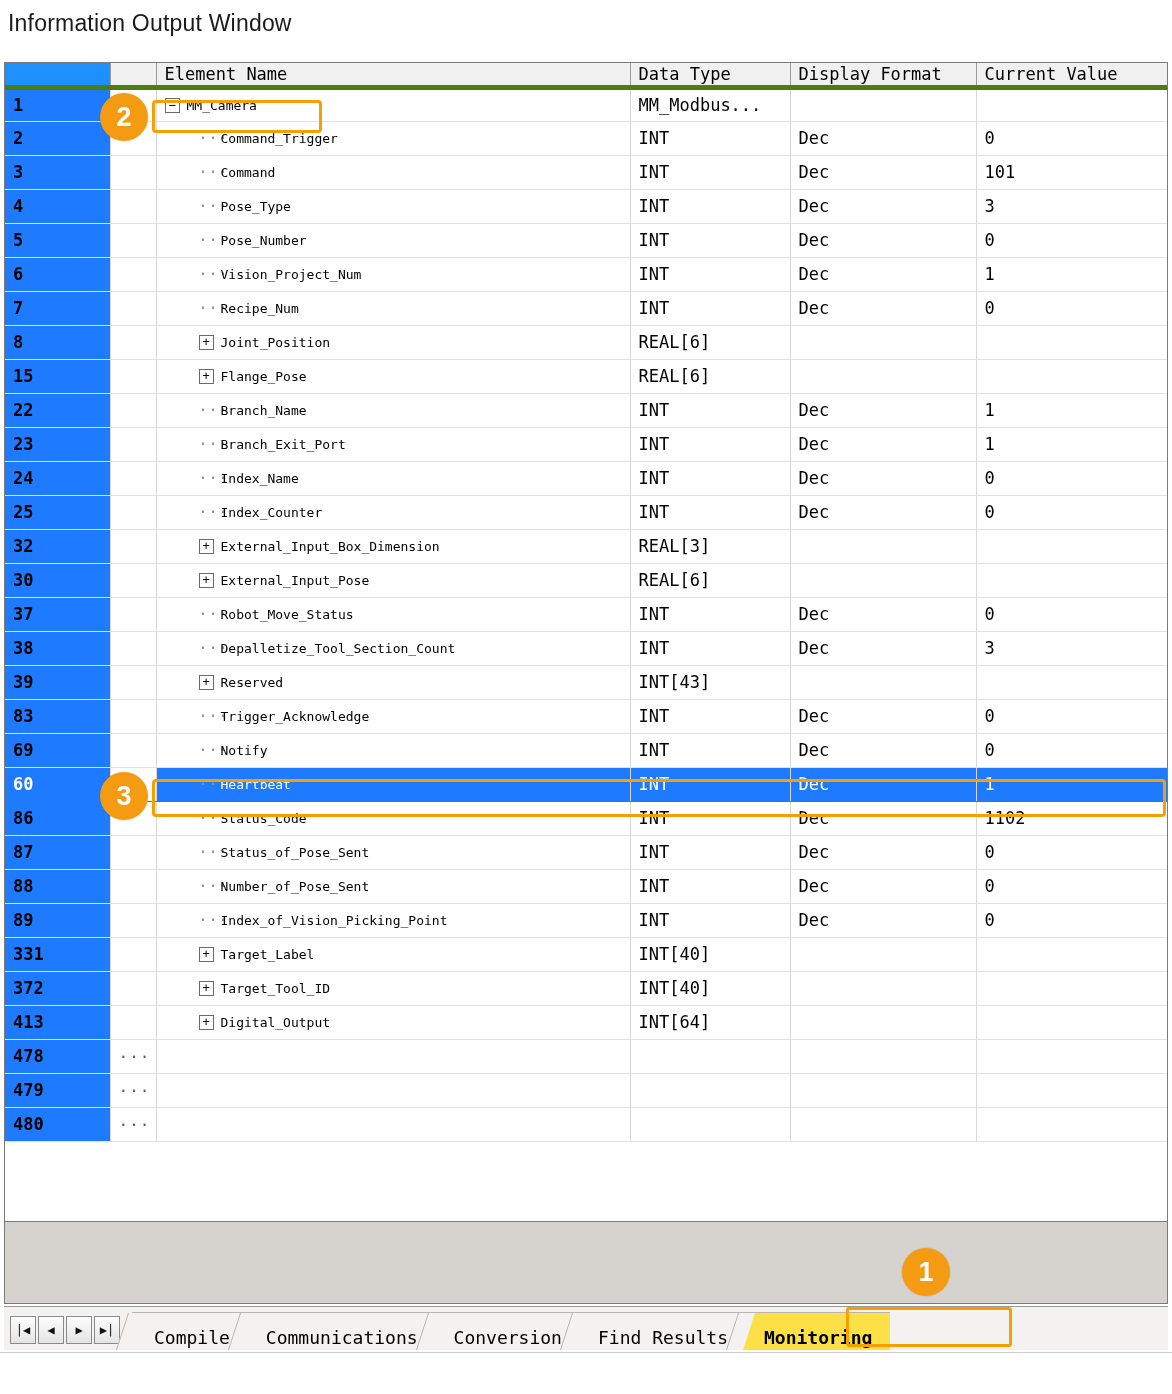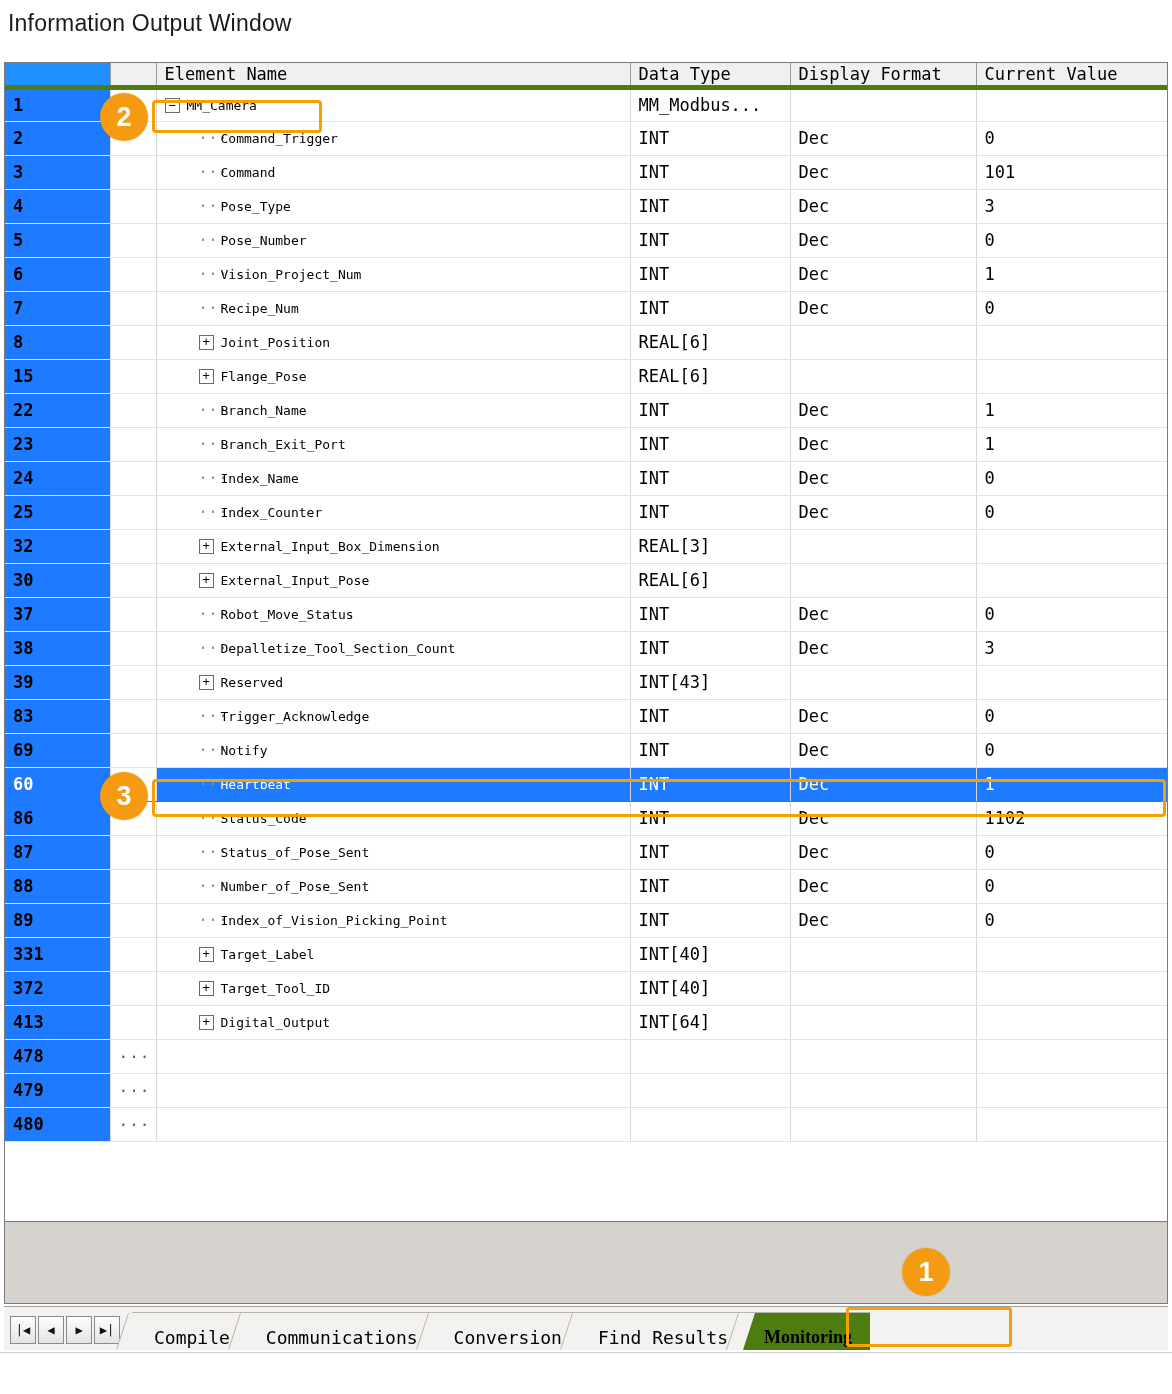--- a/index.html
+++ b/index.html
@@ -182,21 +182,21 @@
     margin-right: -4px;
   }
   .tab::before {
     content: "";
     position: absolute;
     left: -10px; top: 0; bottom: 0; width: 16px;
     background: #f4f2f0;
     border-left: 1px solid #b9b5b1;
     transform: skewX(-18deg);
   }
-  .tab.active { font-weight: bold; background: #4d7c0f; font-family: Liberation Serif, serif; }
+  .tab.active { font-weight: bold; background: #fde047; }
 
   .tab-highlight {
     position: absolute;
     left: 846px; top: 1307px;
     width: 166px; height: 40px;
     border: 3px solid #f5a000;
     border-radius: 3px;
     pointer-events: none;
   }
 

